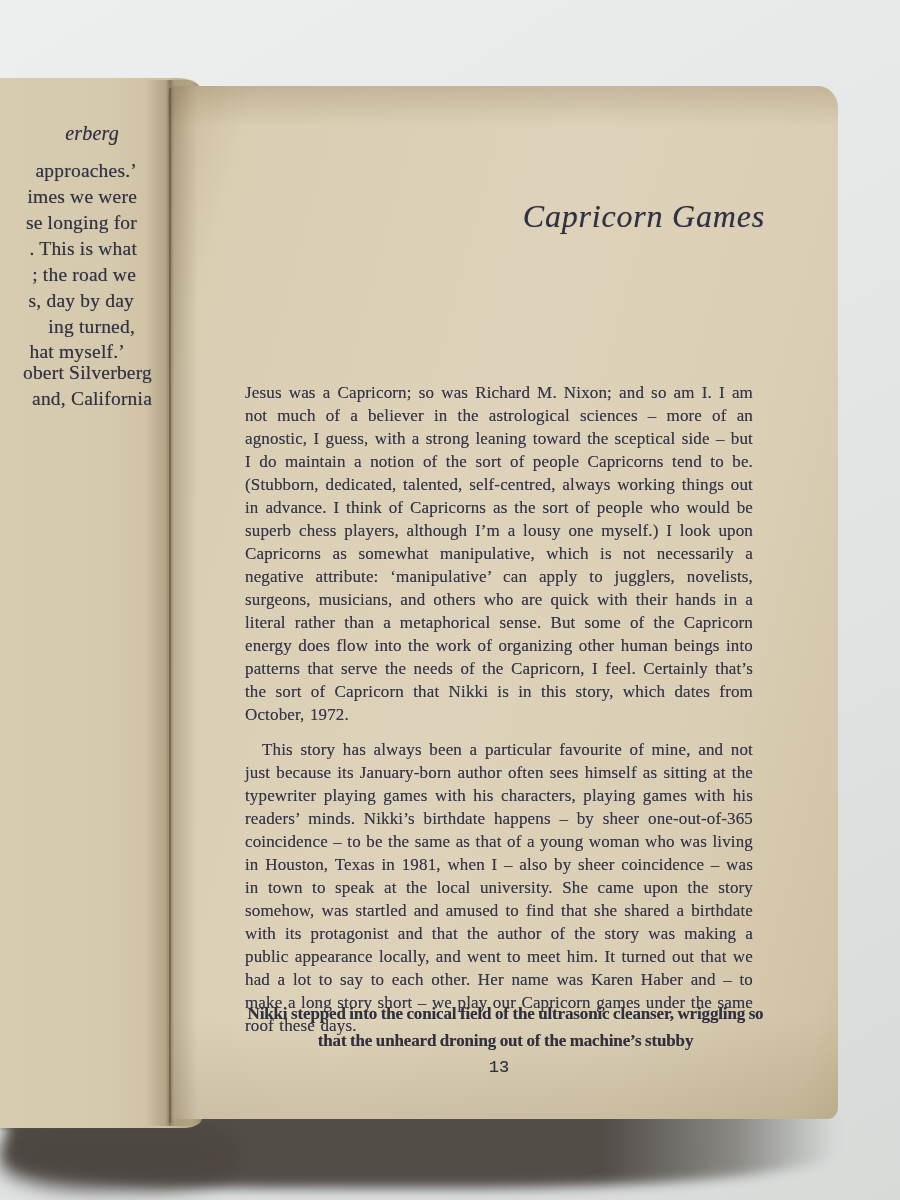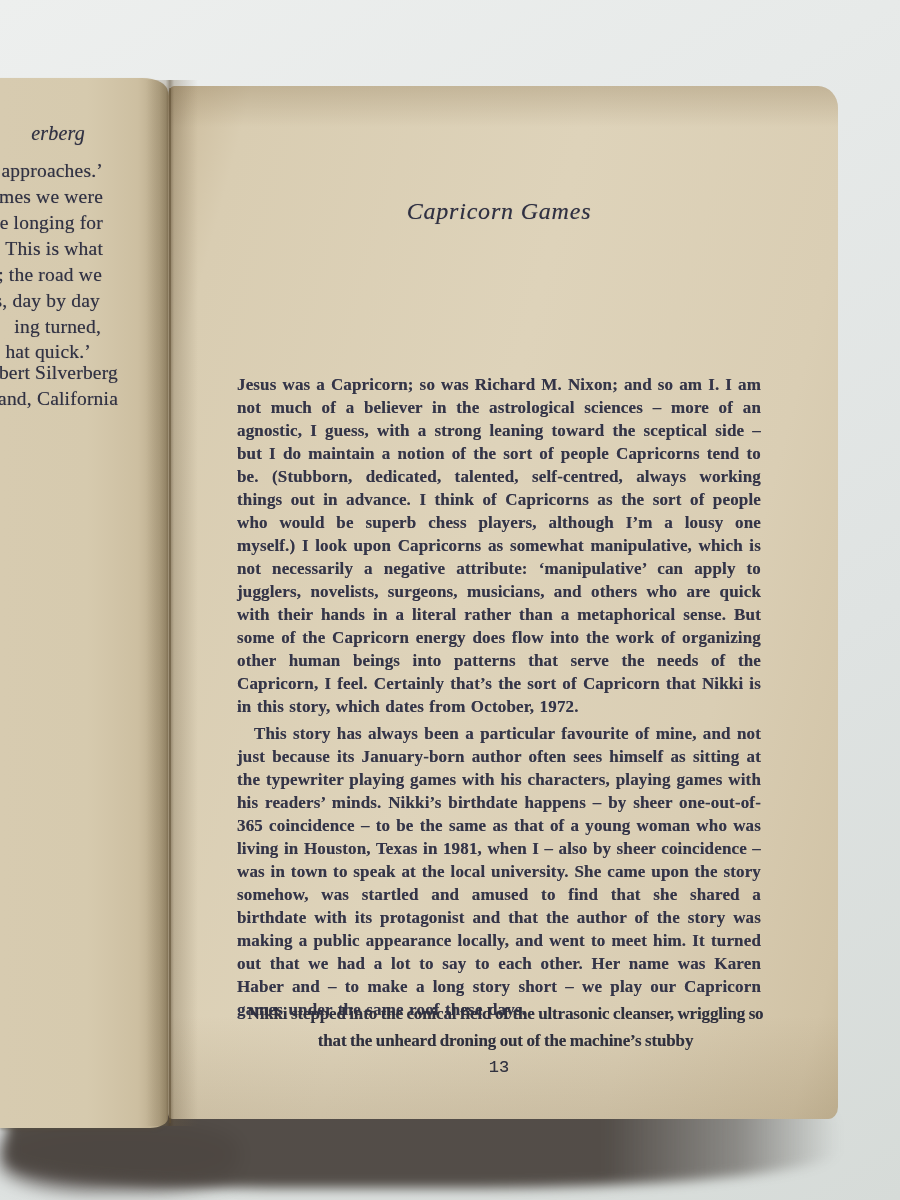--- a/index.html
+++ b/index.html
@@ -21,20 +21,21 @@
   .book-shadow2{
     position:absolute;left:0px;top:1120px;width:240px;height:70px;
     background:rgba(70,64,60,.85);border-radius:40%;filter:blur(9px);
   }
   
   .left-page{
     position:absolute;left:0;top:78px;width:168px;height:1050px;
     background:linear-gradient(90deg,#d7cbb0 0%,#d6caae 52%,#cdbfa1 82%,#b7a889 95%,#9e8f70 100%);
     border-radius:0 26px 18px 0 / 0 14px 10px 0;
     box-shadow:0 2px 3px rgba(90,80,60,.35);
+    padding-left:34px;
   }
   .lp-line{
     position:absolute;white-space:nowrap;color:#313243;
     font-size:19.5px;letter-spacing:.2px;
     text-shadow:0 0 .7px rgba(49,50,67,.55);
   }
   .lp-header{right:83px;top:44px;font-style:italic;font-size:20px;}
   .lp-q0{right:65px;top:82px;}
   .lp-q1{right:65px;top:108px;}
   .lp-q2{right:65px;top:134px;}
@@ -49,31 +50,31 @@
   .right-page{
     position:absolute;left:168px;top:86px;width:670px;height:1033px;
     background:
       linear-gradient(180deg,rgba(148,128,95,.34) 0%,rgba(0,0,0,0) 4%,rgba(0,0,0,0) 90%,rgba(128,108,76,.18) 100%),
       linear-gradient(105deg,#c2b192 0%,#cfc0a2 3%,#d9cdb2 9%,#ded3ba 45%,#daceb4 75%,#d1c3a6 95%,#c8b99a 100%);
     border-radius:6px 20px 10px 4px / 10px 22px 12px 6px;
   }
   .page-content{position:absolute;left:0;top:0;width:670px;height:1033px;}
   .title{
     position:absolute;left:65px;top:112px;width:532px;margin:0;
-    text-align:center;font-style:italic;font-weight:400;
-    font-size:24px;color:#2f3042;letter-spacing:.8px;
+    text-align:right;font-style:italic;font-weight:400;
+    font-size:32px;color:#2f3042;letter-spacing:.8px;
     text-shadow:0 0 .8px rgba(47,48,66,.5);
   }
   .bodycol{
     position:absolute;left:65px;top:283px;width:532px;
     color:#343548;font-size:17px;line-height:23px;
     text-align:justify;letter-spacing:.15px;word-spacing:1px;
     text-shadow:0 0 .6px rgba(52,53,72,.55);
   }
-  .bodycol p{margin:4px;font-weight:bold;}
+  .bodycol p{margin:12px;}
   .p2{text-indent:17px;}
   .story{
     position:absolute;left:65px;top:914px;width:545px;margin:0;
     color:#30313f;font-size:17px;font-weight:700;line-height:27px;
     letter-spacing:-.15px;word-spacing:-.5px;text-align:center;
     text-shadow:0 0 .6px rgba(48,49,63,.5);
   }
   .folio{
     position:absolute;left:65px;top:972px;width:532px;
     text-align:center;color:#31323f;font-size:17px;
@@ -100,21 +101,21 @@
 
   <div class="left-page">
     <div class="lp-line lp-header">erberg</div>
     <div class="lp-line lp-q0">approaches.’</div>
     <div class="lp-line lp-q1">imes we were</div>
     <div class="lp-line lp-q2">se longing for</div>
     <div class="lp-line lp-q3">. This is what</div>
     <div class="lp-line lp-q4">; the road we</div>
     <div class="lp-line lp-q5">s, day by day</div>
     <div class="lp-line lp-q6">ing turned,</div>
-    <div class="lp-line lp-q7">hat quick.’</div>
+    <div class="lp-line lp-q7">hat myself.’</div>
     <div class="lp-line lp-a0">obert Silverberg</div>
     <div class="lp-line lp-a1">and, California</div>
   </div>
 
   <div class="right-page">
 
     <div class="page-content">
       <h1 class="title">Capricorn Games</h1>
       <div class="bodycol">
         <p class="p1">Jesus was a Capricorn; so was Richard M. Nixon; and so am I. I am not much of a believer in the astrological sciences – more of an agnostic, I guess, with a strong leaning toward the sceptical side – but I do maintain a notion of the sort of people Capricorns tend to be. (Stubborn, dedicated, talented, self-centred, always working things out in advance. I think of Capricorns as the sort of people who would be superb chess players, although I’m a lousy one myself.) I look upon Capricorns as somewhat manipulative, which is not necessarily a negative attribute: ‘manipulative’ can apply to jugglers, novelists, surgeons, musicians, and others who are quick with their hands in a literal rather than a metaphorical sense. But some of the Capricorn energy does flow into the work of organizing other human beings into patterns that serve the needs of the Capricorn, I feel. Certainly that’s the sort of Capricorn that Nikki is in this story, which dates from October, 1972.</p>

